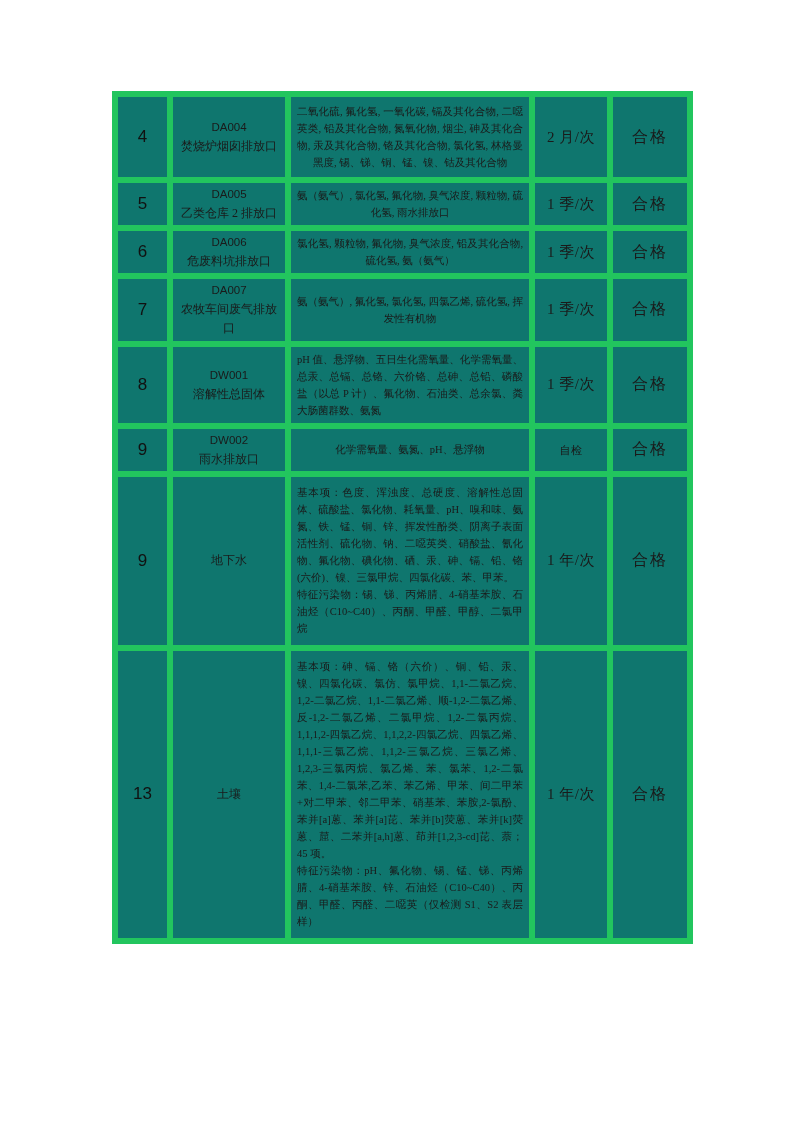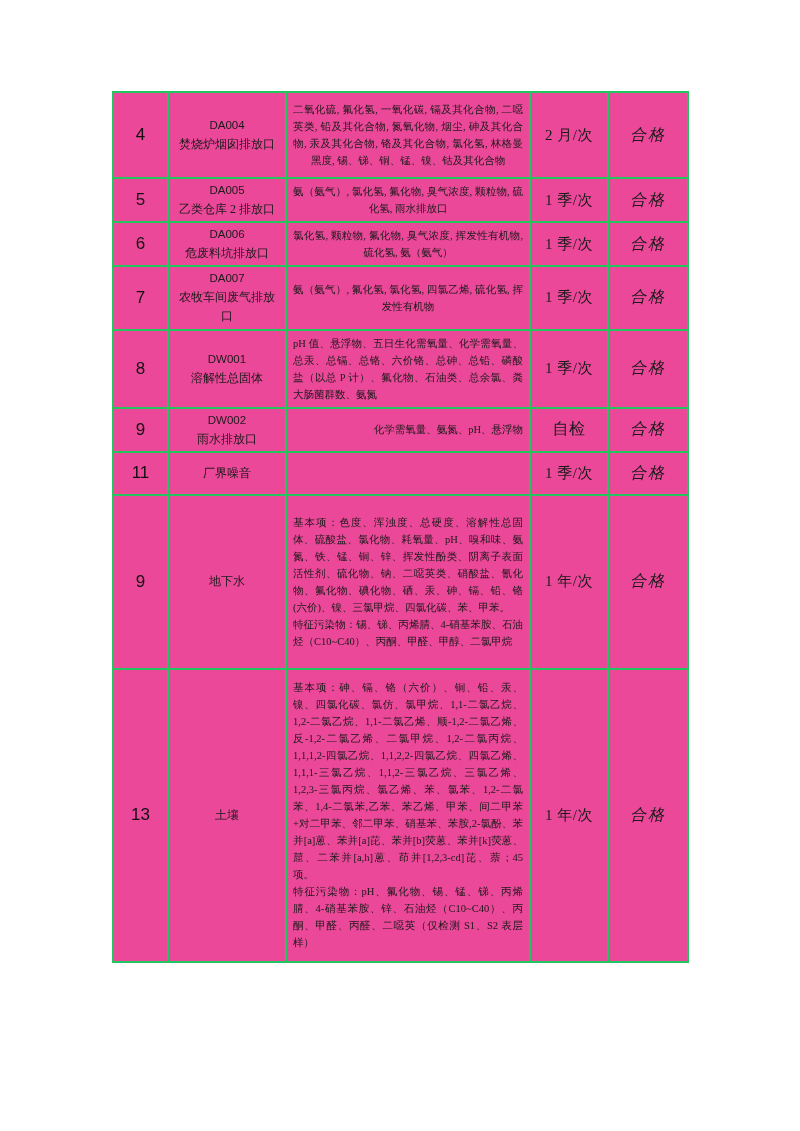--- a/index.html
+++ b/index.html
@@ -15,23 +15,23 @@
   }
   table.monitoring {
     position: absolute;
     left: 112px;
     top: 91px;
     width: 575px;
     table-layout: fixed;
     border-collapse: collapse;
   }
   table.monitoring td {
-    border: 2px solid #22c55e;
+    border: 6px solid #22c55e;
     vertical-align: middle;
-    background: #ec4899;
+    background: #0f766e;
     overflow: hidden;
   }
   
   .rh0 { height: 86px; }
   .rh1 { height: 41px; }
   .rh2 { height: 42px; }
   .rh3 { height: 60px; }
   .rh4 { height: 61px; }
   .rh5 { height: 44px; }
   .rh6 { height: 43px; }
@@ -50,34 +50,33 @@
   .name-line   { font-size: 12px; line-height: 1.6; }
 
   td.items-cell { padding: 4px 6px; }
   .items-text {
     font-size: 10.5px;
     line-height: 17px;
     text-align: justify;
     text-justify: inter-character;
   }
   tr.ctr .items-text { text-align-last: center; }
-  tr.lft .items-text { text-align: right; }
+  tr.lft .items-text { text-align: center; }
 
   td.freq-cell {
     text-align: center;
     font-size: 15px;
     letter-spacing: 0.5px;
     white-space: nowrap;
   }
-  tr:nth-child(6) td.freq-cell .freq-text { font-size: 16px; }
+  tr:nth-child(6) td.freq-cell .freq-text { font-size: 11px; }
   td.result-cell {
     text-align: center;
     font-size: 16px;
     letter-spacing: 2px;
-    font-style: italic;
   }
 </style>
 </head>
 <body>
 
 <div class="page">
   <table class="monitoring">
     <colgroup>
       <col style="width:55px">
         <col style="width:118px">
@@ -113,21 +112,21 @@
         <td class="result-cell"><span>合格</span></td>
       </tr>
 
       <tr class="rh2 ctr">
         <td class="no-cell"><span>6</span></td>
         <td class="station-cell">
           <div class="code-line">DA006</div>
           <div class="name-line">危废料坑排放口</div>
         </td>
         <td class="items-cell">
-          <div class="items-text">氯化氢, 颗粒物, 氟化物, 臭气浓度, 挥发性有机物, 硫化氢, 氨（氨气）</div>
+          <div class="items-text">氯化氢, 颗粒物, 氟化物, 臭气浓度, 铅及其化合物, 硫化氢, 氨（氨气）</div>
         </td>
         <td class="freq-cell"><span class="freq-text">1 季/次</span></td>
         <td class="result-cell"><span>合格</span></td>
       </tr>
 
       <tr class="rh3 ctr">
         <td class="no-cell"><span>7</span></td>
         <td class="station-cell">
           <div class="code-line">DA007</div>
           <div class="name-line">农牧车间废气排放口</div>
@@ -159,32 +158,20 @@
           <div class="name-line">雨水排放口</div>
         </td>
         <td class="items-cell">
           <div class="items-text">化学需氧量、氨氮、pH、悬浮物</div>
         </td>
         <td class="freq-cell"><span class="freq-text">自检</span></td>
         <td class="result-cell"><span>合格</span></td>
       </tr>
 
 
-      <tr class="rh7">
-        <td class="no-cell"><span>11</span></td>
-        <td class="station-cell">
-          <div class="code-line"></div>
-          <div class="name-line">厂界噪音</div>
-        </td>
-        <td class="items-cell">
-          <div class="items-text"></div>
-        </td>
-        <td class="freq-cell"><span class="freq-text">1 季/次</span></td>
-        <td class="result-cell"><span>合格</span></td>
-      </tr>
 
       <tr class="rh8">
         <td class="no-cell"><span>9</span></td>
         <td class="station-cell">
           <div class="code-line"></div>
           <div class="name-line">地下水</div>
         </td>
         <td class="items-cell">
           <div class="items-text">基本项：色度、浑浊度、总硬度、溶解性总固体、硫酸盐、氯化物、耗氧量、pH、嗅和味、氨氮、铁、锰、铜、锌、挥发性酚类、阴离子表面活性剂、硫化物、钠、二噁英类、硝酸盐、氰化物、氟化物、碘化物、硒、汞、砷、镉、铅、铬(六价)、镍、三氯甲烷、四氯化碳、苯、甲苯。</div>
           <div class="items-text">特征污染物：锡、锑、丙烯腈、4-硝基苯胺、石油烃（C10~C40）、丙酮、甲醛、甲醇、二氯甲烷</div>

